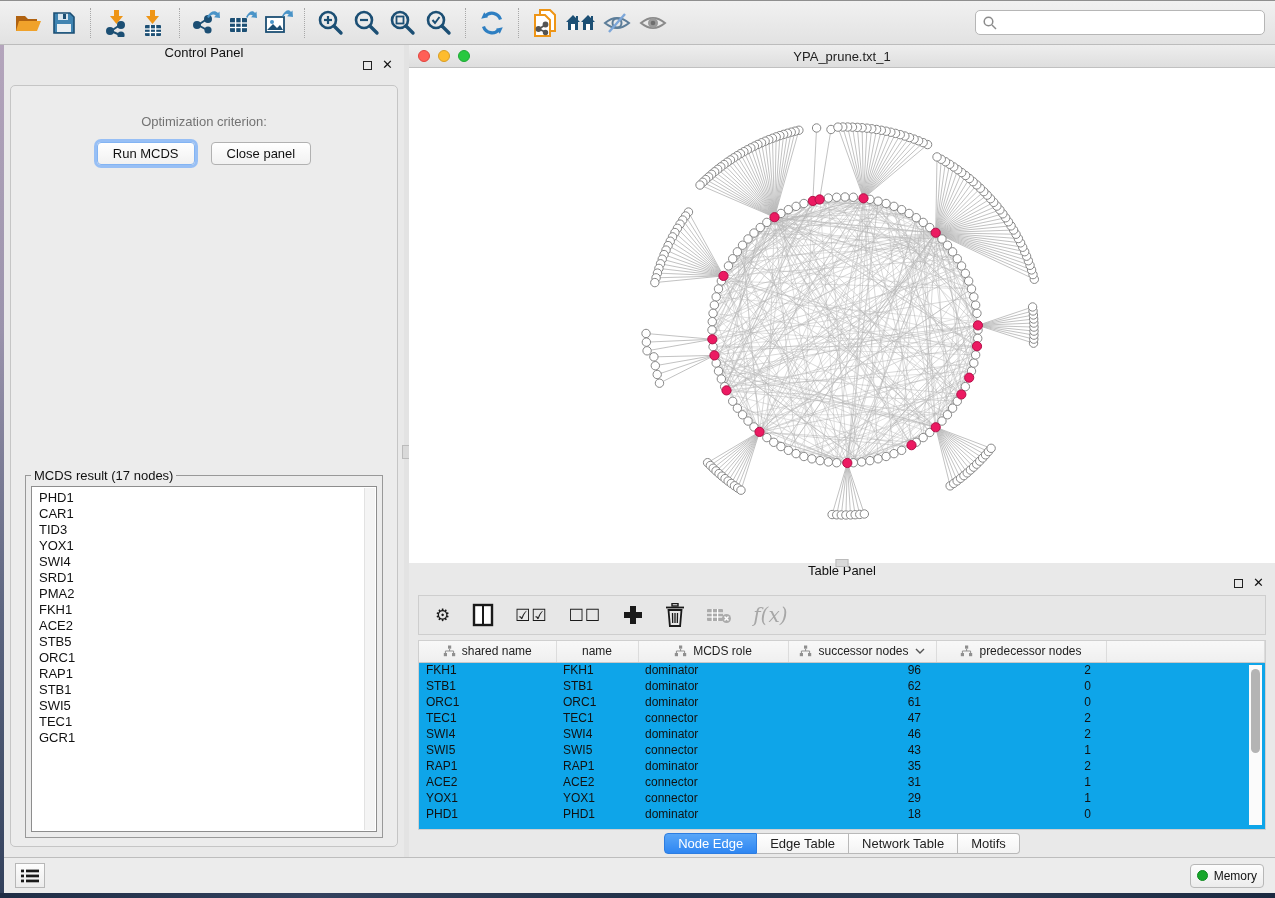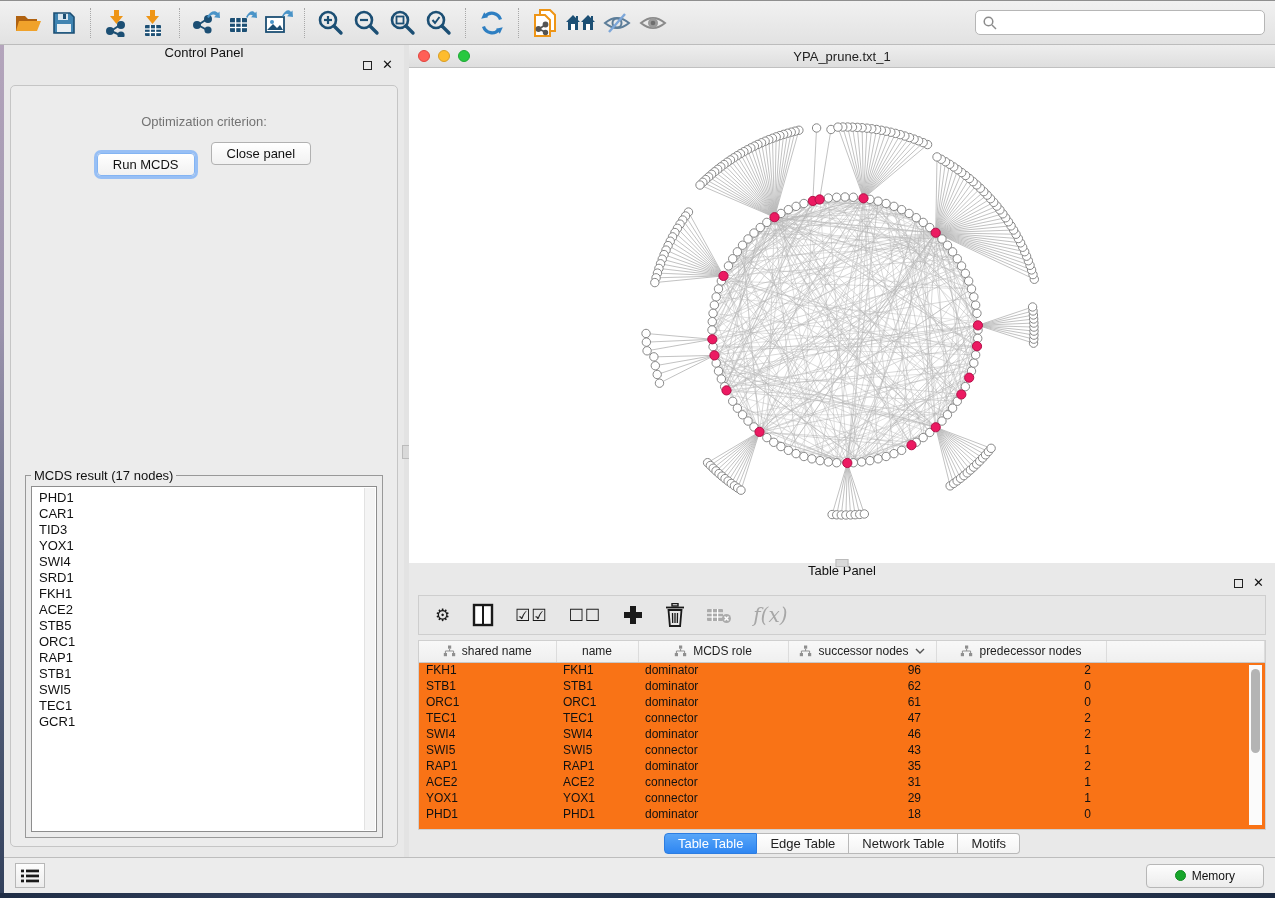--- a/index.html
+++ b/index.html
@@ -46,21 +46,21 @@
   .opt-label { margin-top:28px; text-align:center; font-size:13px; color:#737373; }
   .cp-select { margin:9px auto 0; width:316px; height:23px; background:#fff; border:1px solid #b3b3b3;
     border-radius:4px; display:flex; align-items:center; font-size:13px; padding-left:9px; position:relative; }
   .spin { position:absolute; right:1px; top:1px; bottom:1px; width:19px;
     background:linear-gradient(#74b3f9,#3488f1); border-radius:3px;
     display:flex; flex-direction:column; align-items:center; justify-content:center; gap:2px; }
   .btn-row { margin-top:13px; display:flex; justify-content:center; gap:16px; }
   .mac-btn { height:23px; padding:0 15px; background:linear-gradient(#ffffff,#f1f1f1);
     border:1px solid #b1b1b1; border-radius:4px; font-size:13px; color:#111;
     font-family:"Liberation Sans",sans-serif; }
-  .mac-btn.focused { box-shadow:0 0 0 3px rgba(106,168,250,.65); border-color:#83b4f3;margin-top:11px; }
+  .mac-btn.focused { box-shadow:0 0 0 3px rgba(106,168,250,.65); border-color:#83b4f3; }
   .mcds-fieldset { position:absolute; left:14px; right:14px; top:382px; bottom:8px;
     border:1px solid #999; padding:0; }
   .mcds-fieldset legend { font-size:13px; padding:0 3px; margin-left:5px; color:#111; }
   .listbox { position:absolute; left:5px; right:5px; top:3px; bottom:5px; background:#fff;
     border:1px solid #8d8d8d; overflow:hidden; font-size:13px; }
   .listbox .items { position:absolute; left:7px; top:3px; right:16px; line-height:16px; }
   .lb-track { position:absolute; top:1px; bottom:1px; right:1px; width:11px;
     background:#f4f4f4; border-left:1px solid #e2e2e2; }
 
   
@@ -85,38 +85,38 @@
   .table-panel { position:absolute; top:518px; left:0; right:0; bottom:0; background:#e9e9e9; }
   .tbl-toolbar { position:absolute; top:32px; left:9px; right:9px; height:40px;
     background:#e7e7e7; border:1px solid #cecece; display:flex; align-items:center;
     gap:21px; padding:0 16px; }
   .tt-btn { background:none; border:none; display:flex; align-items:center; justify-content:center;
     color:#1a1a1a; font-size:17px; font-weight:bold; font-family:"DejaVu Sans",sans-serif; }
   .tt-btn.disabled { color:#aaa; }
   .tt-btn .fx { font-family:"DejaVu Serif",serif; font-style:italic; font-weight:normal;
     font-size:20px; color:#a7a7a7; }
   .tbl-wrap { position:absolute; top:77px; left:9px; right:9px; bottom:27px;
-    background:#f97316; border:1px solid #cfcfcf; overflow:hidden; }
+    background:#0ea5e9; border:1px solid #cfcfcf; overflow:hidden; }
   table.node-table { border-collapse:collapse; width:100%; font-size:12px; table-layout:fixed; }
   .node-table th { background:linear-gradient(#f8f8f8,#efefef); border-right:1px solid #dcdcdc;
     border-bottom:1px solid #c8c8c8; font-weight:normal; height:21px; color:#222;
     white-space:nowrap; overflow:hidden; }
   .node-table th .th-inner { display:flex; align-items:center; justify-content:center; gap:6px; padding:0 6px; }
   .node-table td { height:16px; padding:0 7px; color:#111; white-space:nowrap; overflow:hidden; }
   .node-table td.num { text-align:right; padding-right:15px; }
   .tbl-scrollbar { position:absolute; top:24px; right:3px; width:13px; bottom:4px; background:#fbfbfb; }
   .tbl-thumb { position:absolute; top:4px; left:2px; width:9px; height:84px; background:#b4b4b4; border-radius:5px; }
   .tbl-tabs { position:absolute; bottom:3px; left:0; width:100%; display:flex; justify-content:center; }
 
   
   .statusbar { position:absolute; left:4px; right:0; bottom:5px; height:36px; background:#ececec;
     border-top:1px solid #bdbdbd; display:flex; align-items:center; padding:0 11px; }
   .menu-btn { width:30px; height:25px; background:linear-gradient(#fdfdfd,#ececec);
     border:1px solid #b7b7b7; display:flex; align-items:center; justify-content:center; }
-  .mem-btn { margin-left:auto; height:24px; display:flex; align-items:center; gap:6px; padding:0 28px;
+  .mem-btn { margin-left:auto; height:24px; display:flex; align-items:center; gap:6px; padding:0 6px;
     background:linear-gradient(#fdfdfd,#ececec); border:1px solid #b7b7b7; border-radius:4px;
     font-size:12px; color:#111; font-family:"Liberation Sans",sans-serif; }
   .mem-dot { width:11px; height:11px; border-radius:50%; background:#17a62b; border:1px solid #0f8a20; }
 </style>
 </head>
 <body>
 
 <div class="screen">
   <div class="wall-left"></div>
   <div class="wall-bottom"></div>
@@ -309,20 +309,21 @@
       <fieldset class="mcds-fieldset">
         <legend>MCDS result (17 nodes)</legend>
         <div class="listbox">
           <div class="items" id="mcds-list">
               <div>PHD1</div>
               <div>CAR1</div>
               <div>TID3</div>
               <div>YOX1</div>
               <div>SWI4</div>
               <div>SRD1</div>
+              <div>PMA2</div>
               <div>FKH1</div>
               <div>ACE2</div>
               <div>STB5</div>
               <div>ORC1</div>
               <div>RAP1</div>
               <div>STB1</div>
               <div>SWI5</div>
               <div>TEC1</div>
               <div>GCR1</div>
             </div>
@@ -1341,21 +1342,21 @@
                 <td class="num">0</td>
                 <td></td>
               </tr>
             </tbody>
         </table>
         <div class="tbl-scrollbar">
           <div class="tbl-thumb"></div>
         </div>
       </div>
       <div class="tbl-tabs" id="tbl-tabs">
-          <div class="tab active">Table Table</div>
+          <div class="tab active">Node Edge</div>
           <div class="tab">Edge Table</div>
           <div class="tab">Network Table</div>
           <div class="tab">Motifs</div>
         </div>
     </div>
   </div>
 
   <div class="statusbar">
     <button class="menu-btn">
       <svg width="18" height="14" viewBox="0 0 18 14">

